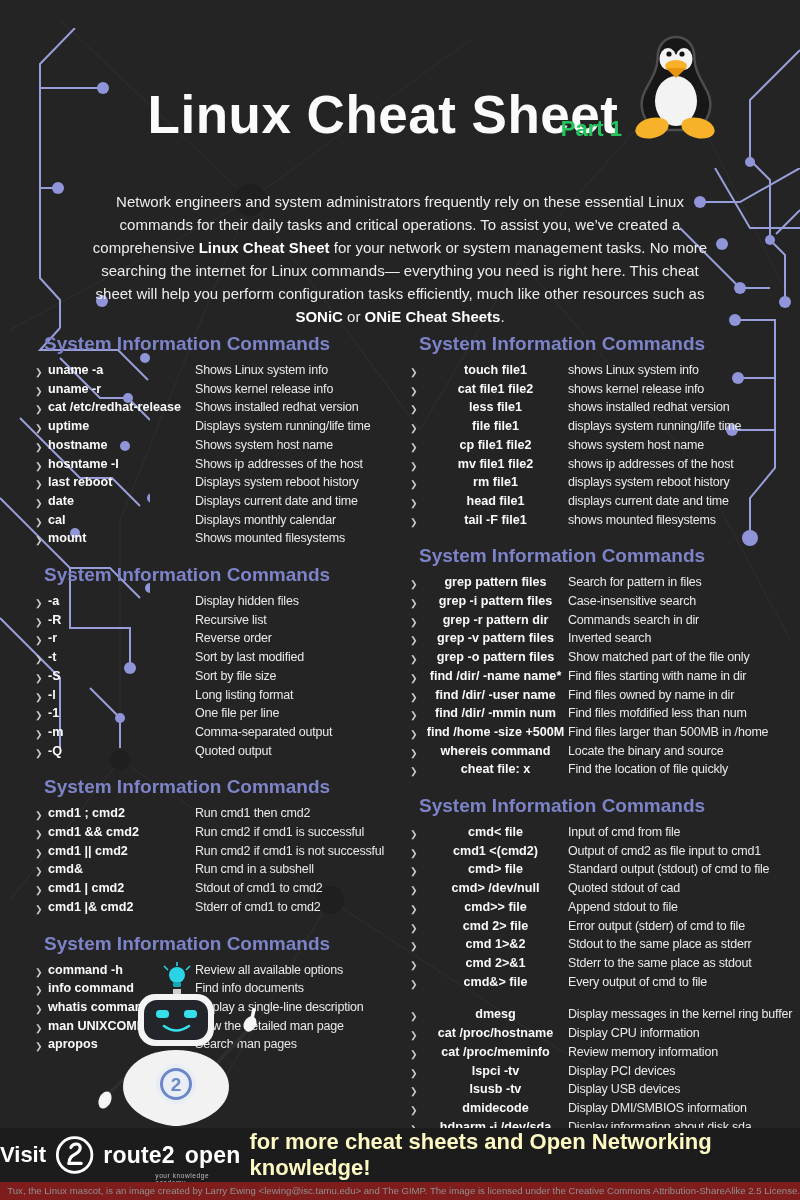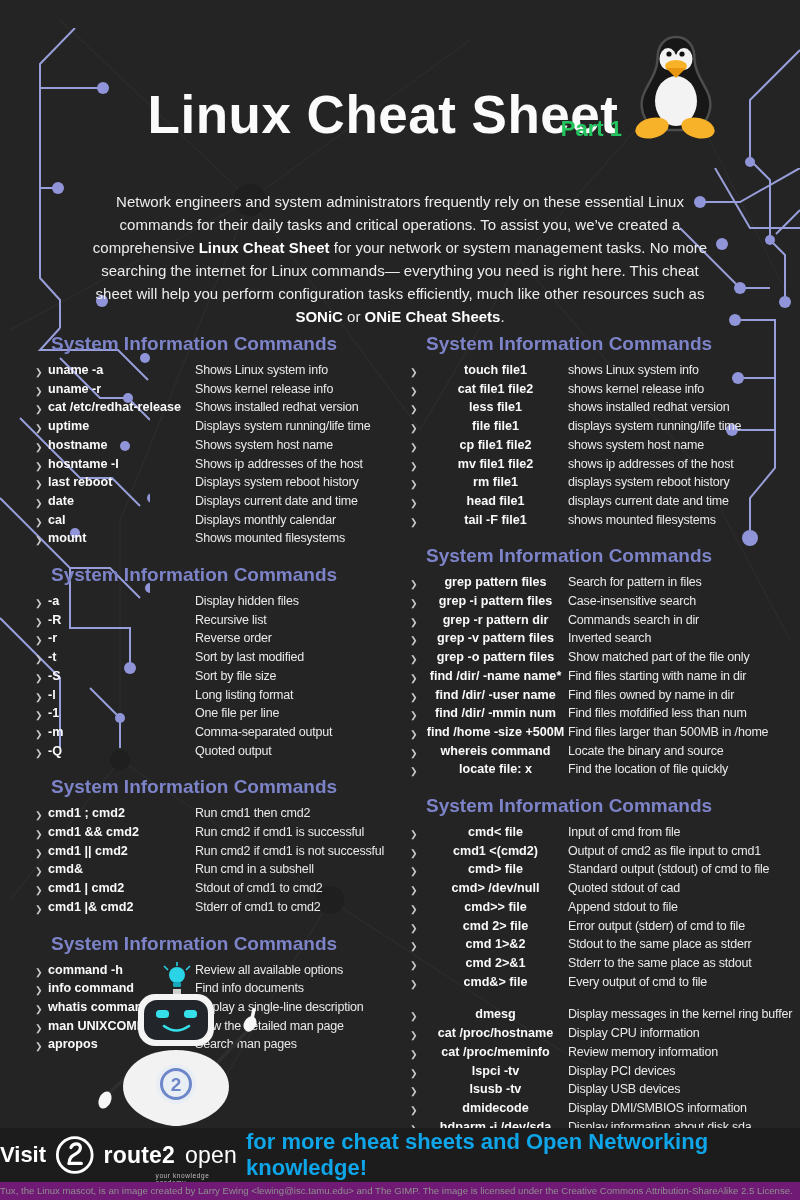--- a/index.html
+++ b/index.html
@@ -17,39 +17,39 @@
         font-size:22px;font-weight:700;color:#22c55e;}
   .tux{position:absolute;left:630px;top:34px;}
   .intro{position:absolute;top:176px;left:90px;width:620px;text-align:center;
          font-size:15px;line-height:1.53;color:#ededed;font-weight:400;}
   .intro .b{font-weight:700;color:#fff;}
   .cols{position:absolute;top:332px;left:0;width:800px;display:flex;}
   .col{box-sizing:border-box;}
   .col-left{width:375px;margin-left:35px;}
   .col-right{width:390px;}
   .cmd-section{margin:0 0 14px 0;}
-  .sec-title{font-size:19px;line-height:24px;font-weight:700;color:#7d83c8;margin:0 0 6px 16px;}
+  .sec-title{font-size:19px;line-height:24px;font-weight:700;color:#7d83c8;margin:0 0 6px 9px;}
   .cmd-row{display:flex;align-items:flex-start;line-height:16.7px;white-space:nowrap;}
   .chev{flex:none;width:13px;font-size:9px;color:#c9c9c9;padding-top:2px;}
   .cmd{flex:none;font-weight:700;font-size:12.6px;color:#fafafa;}
   .col-left .cmd{width:147px;}
   .col-right .cmd{width:145px;text-align:center;}
   .desc{font-size:12.5px;color:#e9e9e9;letter-spacing:-0.2px;}
   .robot{position:absolute;left:78px;top:962px;}
   .footer{position:absolute;top:1128px;left:0;width:800px;height:54px;background:#1c1c1c;
           display:flex;align-items:center;justify-content:space-between;gap:9px;}
   .footer .visit{font-size:22px;font-weight:700;color:#fff;}
   .brandwrap{position:relative;display:flex;align-items:center;gap:6px;}
   .brand{font-size:23px;color:#fff;letter-spacing:.2px;}
   .brand .b1{font-weight:700;}
-  .brand .b2{font-weight:400;margin-left:10px;}
+  .brand .b2{font-weight:700;margin-left:10px;}
   .tagline{position:absolute;left:52px;top:30px;font-size:6.5px;color:#bdbdbd;letter-spacing:.6px;}
-  .footer .rest{font-size:22px;font-weight:700;color:#0ea5e9;}
-  .license{position:absolute;top:1182px;left:0;width:800px;height:18px;background:#701a75;
-           font-size:9.6px;line-height:18px;color:#8f8f8f;text-align:left;}
+  .footer .rest{font-size:22px;font-weight:700;color:#fef9c3;}
+  .license{position:absolute;top:1182px;left:0;width:800px;height:18px;background:#7f1d1d;
+           font-size:9.6px;line-height:18px;color:#8f8f8f;text-align:right;}
 </style>
 </head>
 <body>
 
 <div class="poster">
 
   <svg class="mesh" width="800" height="1200" viewBox="0 0 800 1200">
     <g stroke="#2b2b2b" stroke-width="1.5" fill="none">
       <path d="M250 200 L60 20 M250 200 L470 40 M250 200 L10 330 M250 200 L420 430 M250 200 L120 520"></path>
       <path d="M680 80 L520 260 M680 80 L790 300 M520 260 L700 470 M700 470 L790 640"></path>
@@ -406,21 +406,21 @@
             <span class="cmd">find /home -size +500M</span>
             <span class="desc">Find files larger than 500MB in /home</span>
           </div>
           <div class="cmd-row">
             <span class="chev">❯</span>
             <span class="cmd">whereis command</span>
             <span class="desc">Locate the binary and source</span>
           </div>
           <div class="cmd-row">
             <span class="chev">❯</span>
-            <span class="cmd">locate file: x</span>
+            <span class="cmd">cheat file: x</span>
             <span class="desc">Find the location of file quickly</span>
           </div>
         </section>
         <section class="cmd-section">
           <h2 class="sec-title">System Information Commands</h2>
           <div class="cmd-row">
             <span class="chev">❯</span>
             <span class="cmd">cmd&lt; file</span>
             <span class="desc">Input of cmd from file</span>
           </div>

